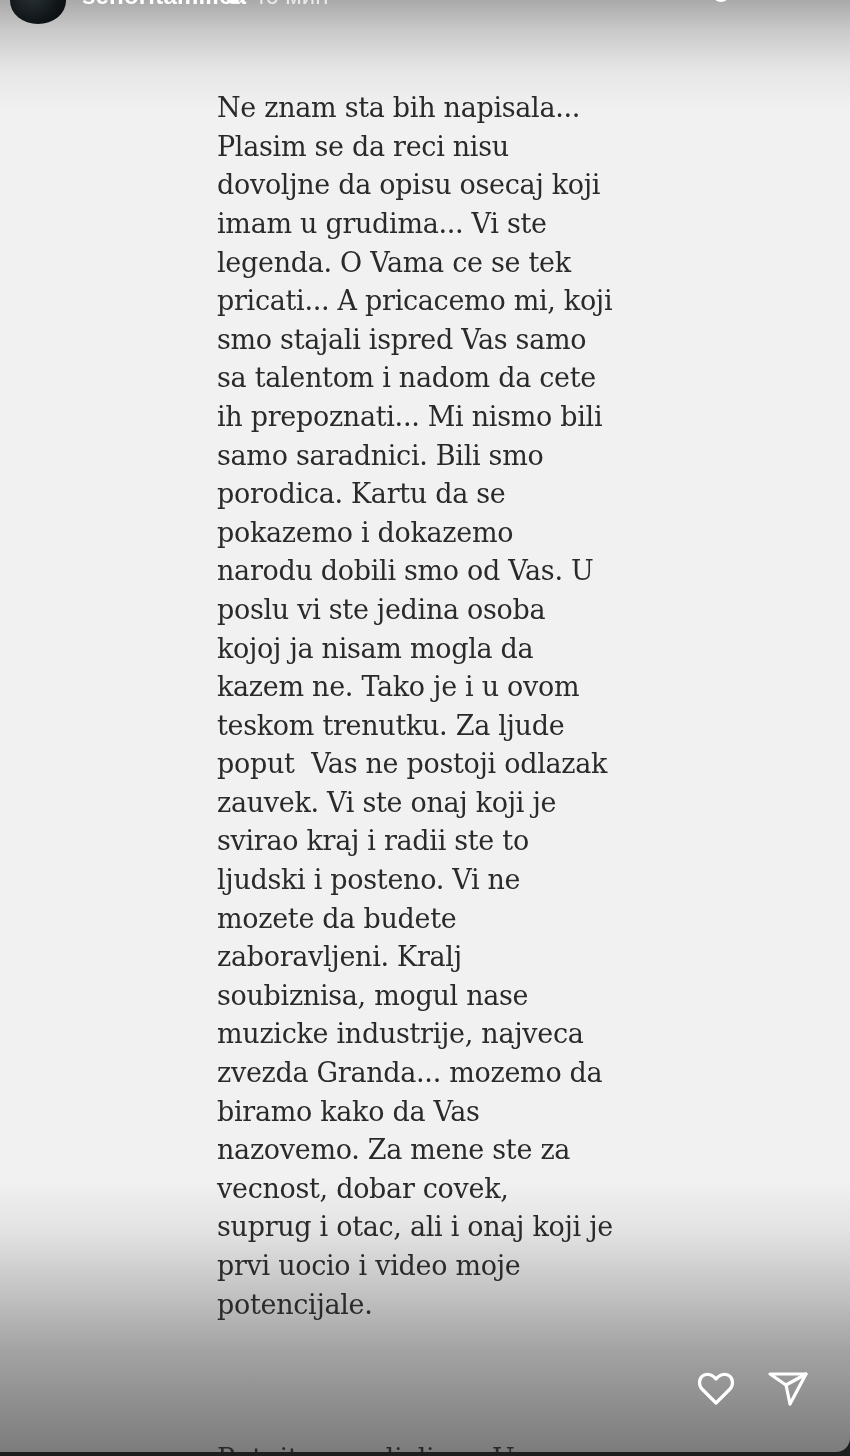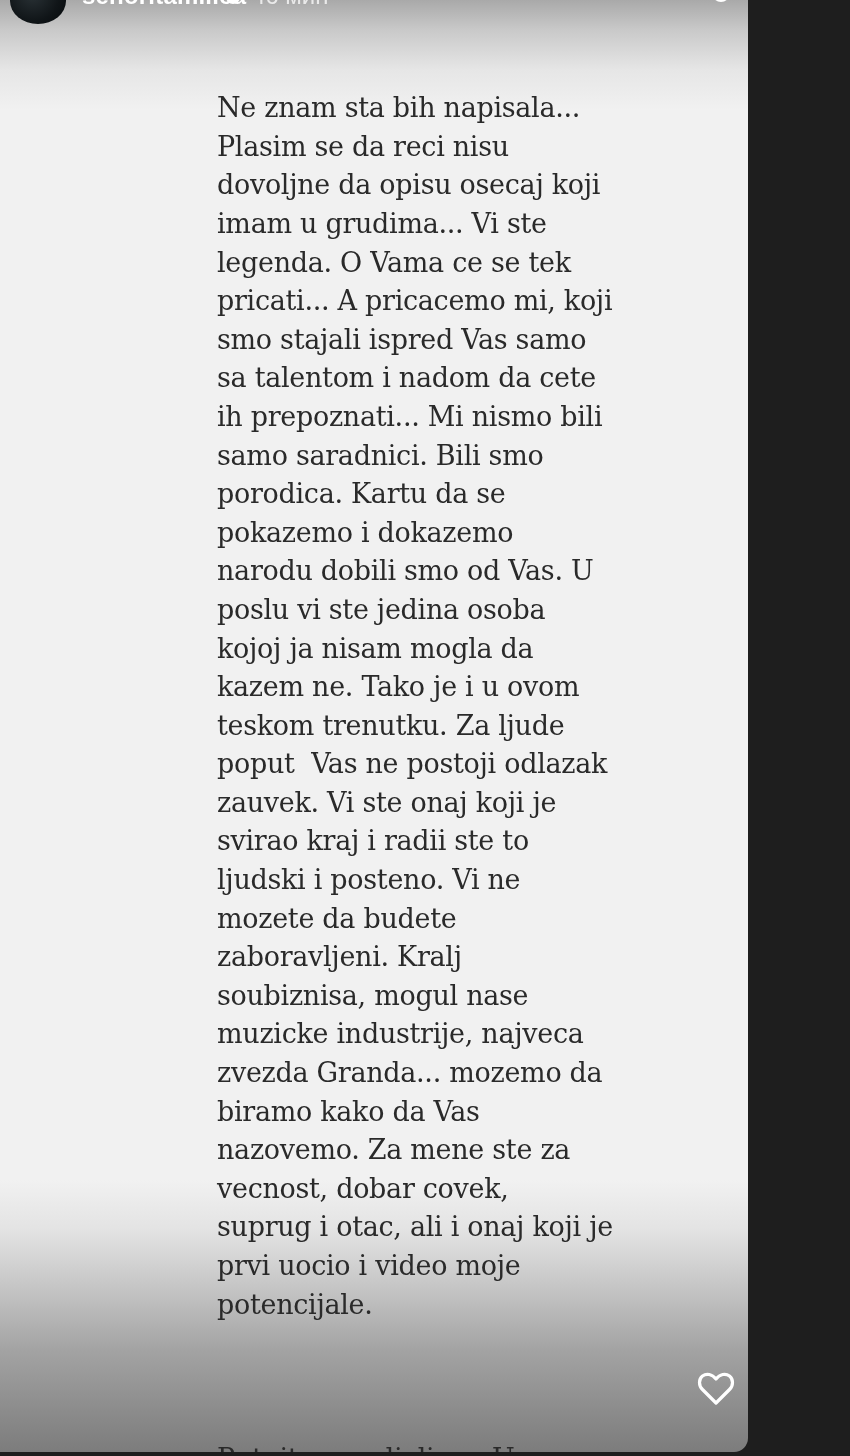--- a/index.html
+++ b/index.html
@@ -3,21 +3,21 @@
 <meta charset="utf-8">
 <style>
   html, body { margin: 0; padding: 0; }
   body {
     width: 850px; height: 1456px; overflow: hidden;
     background: #1e1e1e;
     font-family: "DejaVu Serif", "Liberation Serif", serif;
   }
   .story {
     position: absolute; left: 0; top: 0;
-    width: 748px; height: 1452px;
+    width: 850px; height: 1452px;
     border-bottom-right-radius: 14px;
     overflow: hidden;
     background: linear-gradient(to bottom,
       #a9a9a9 0px, #c9c9c9 30px, #e6e6e6 70px, #f1f1f1 110px,
       #f1f1f1 1180px, #e3e3e3 1230px, #c4c4c4 1290px,
       #a3a3a3 1350px, #8c8c8c 1410px, #7c7c7c 1452px);
   }
   .header {
     position: absolute; left: 0; top: -22px; height: 46px; width: 850px;
   }

